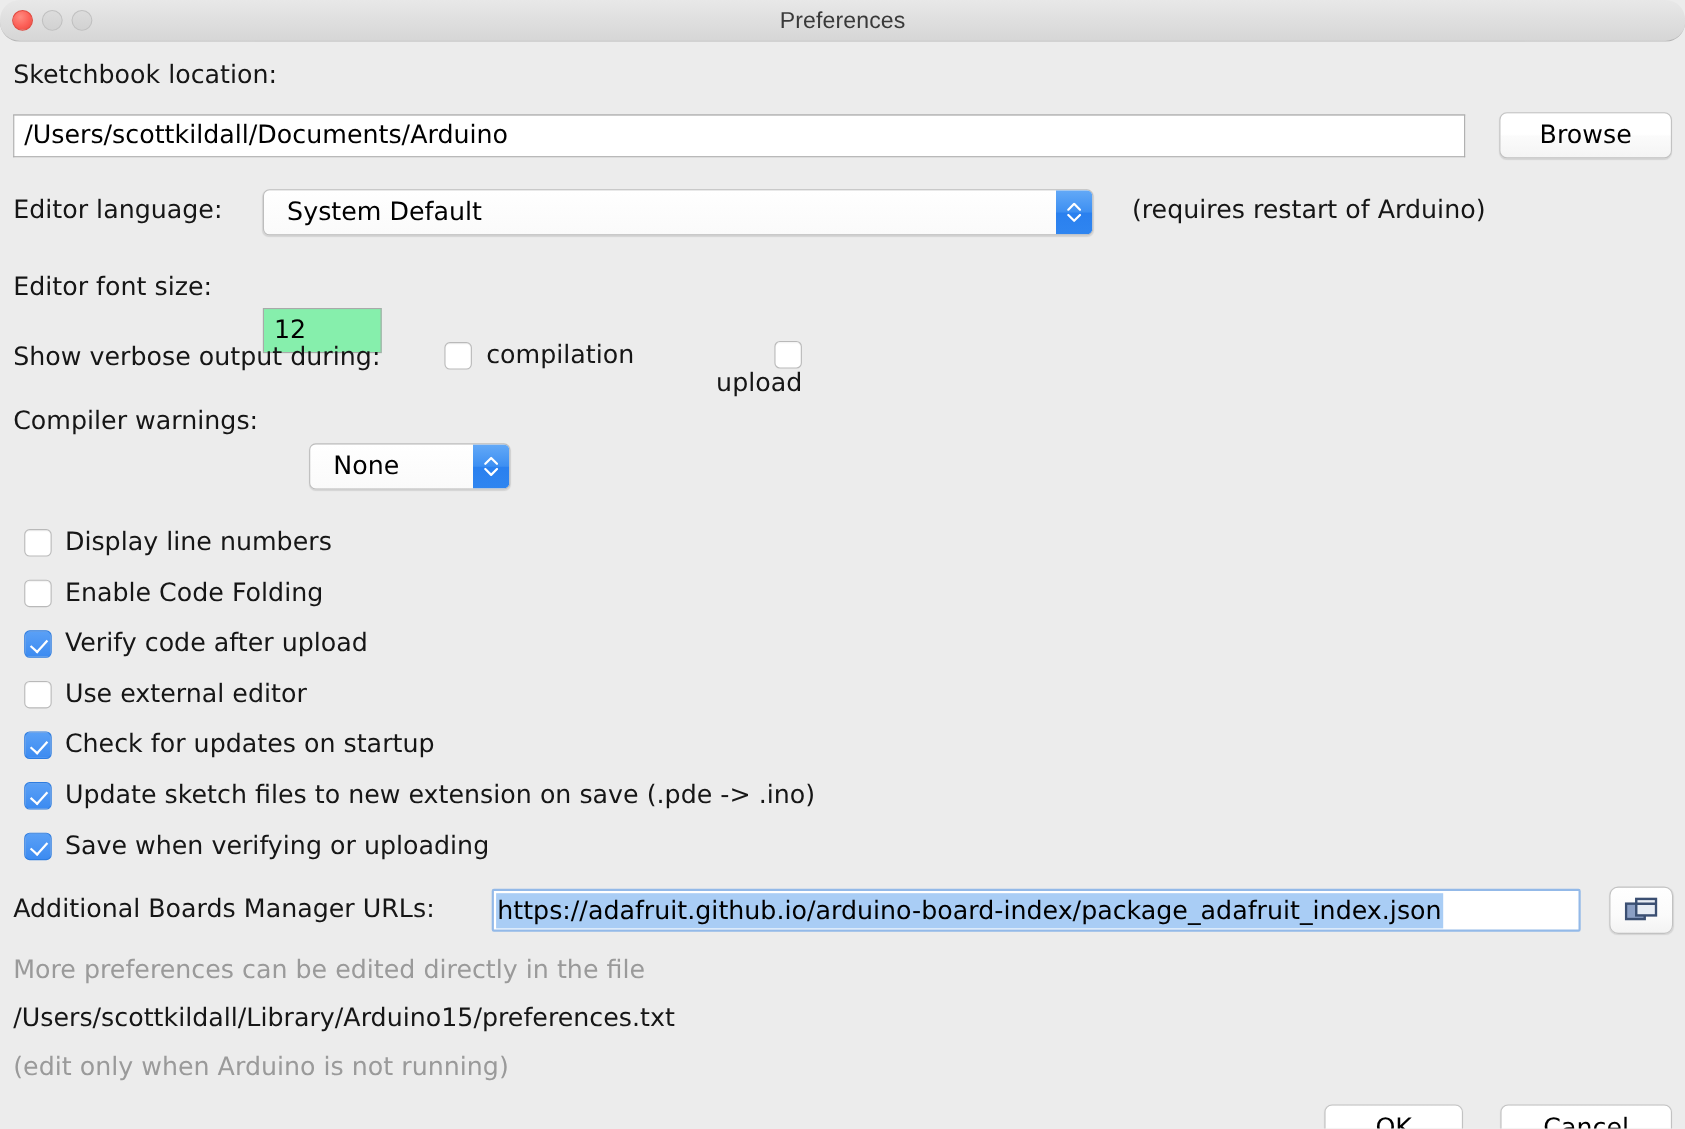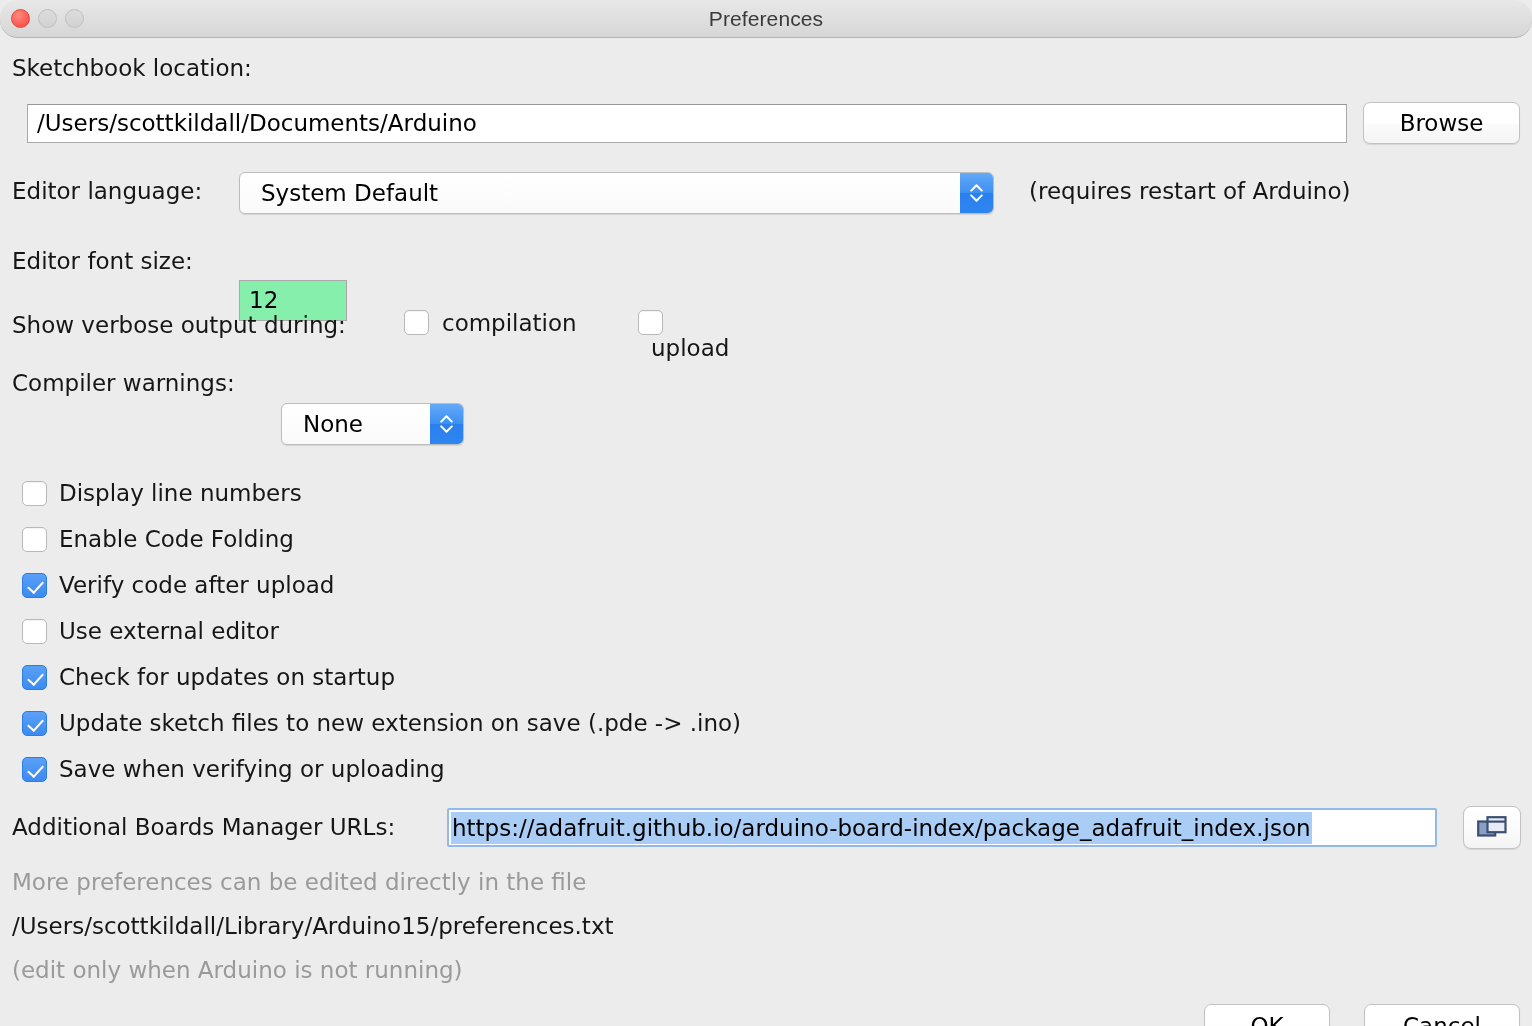--- a/index.html
+++ b/index.html
@@ -78,21 +78,20 @@
     background: #ffffff;
     border: 1px solid #a9a9a9;
     border-top-color: #989898;
     font-size: 23px;
     line-height: 37px;
     padding: 0 9px;
     color: #000;
     white-space: nowrap;
     overflow: hidden;
     font-family: "DejaVu Sans", sans-serif;
-    margin-left: 15px;
   }
   #browse-button {
     position: absolute;
     left: 1363px; top: 64px;
     width: 157px; height: 42px;
     border-radius: 7px;
     background: linear-gradient(to bottom, #ffffff 0%, #ffffff 48%, #fbfbfb 52%, #f4f4f4 100%);
     border: 1px solid #c2c2c2;
     box-shadow: 0 1px 1px rgba(0,0,0,0.10);
     font-size: 23px;
@@ -207,21 +206,21 @@
     content: "";
     position: absolute;
     left: 8px; top: 4px;
     width: 7px; height: 13px;
     border: solid #ffffff;
     border-width: 0 2.6px 2.6px 0;
     transform: rotate(42deg);
   }
 
   
-  .inline-cb { display: flex; align-items: flex-start; }
+  .inline-cb { display: flex; align-items: flex-end; }
   .inline-cb .cb-label { margin-left: 13px; }
 
   
   #boards-label { position: absolute; left: 12px; top: 776px; }
   #boards-url-input {
     position: absolute;
     left: 447px; top: 770px;
     width: 990px; height: 39px;
     background: #ffffff;
     border: 2px solid #93b9e8;

